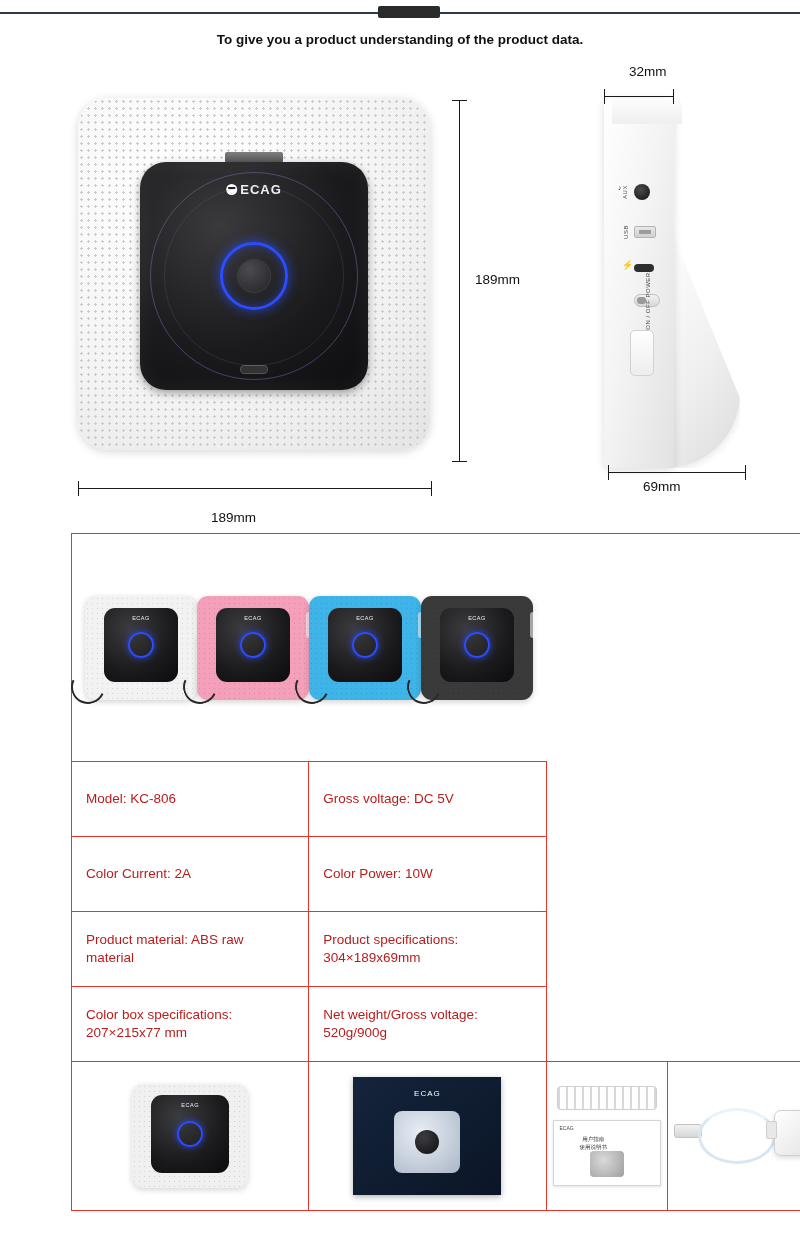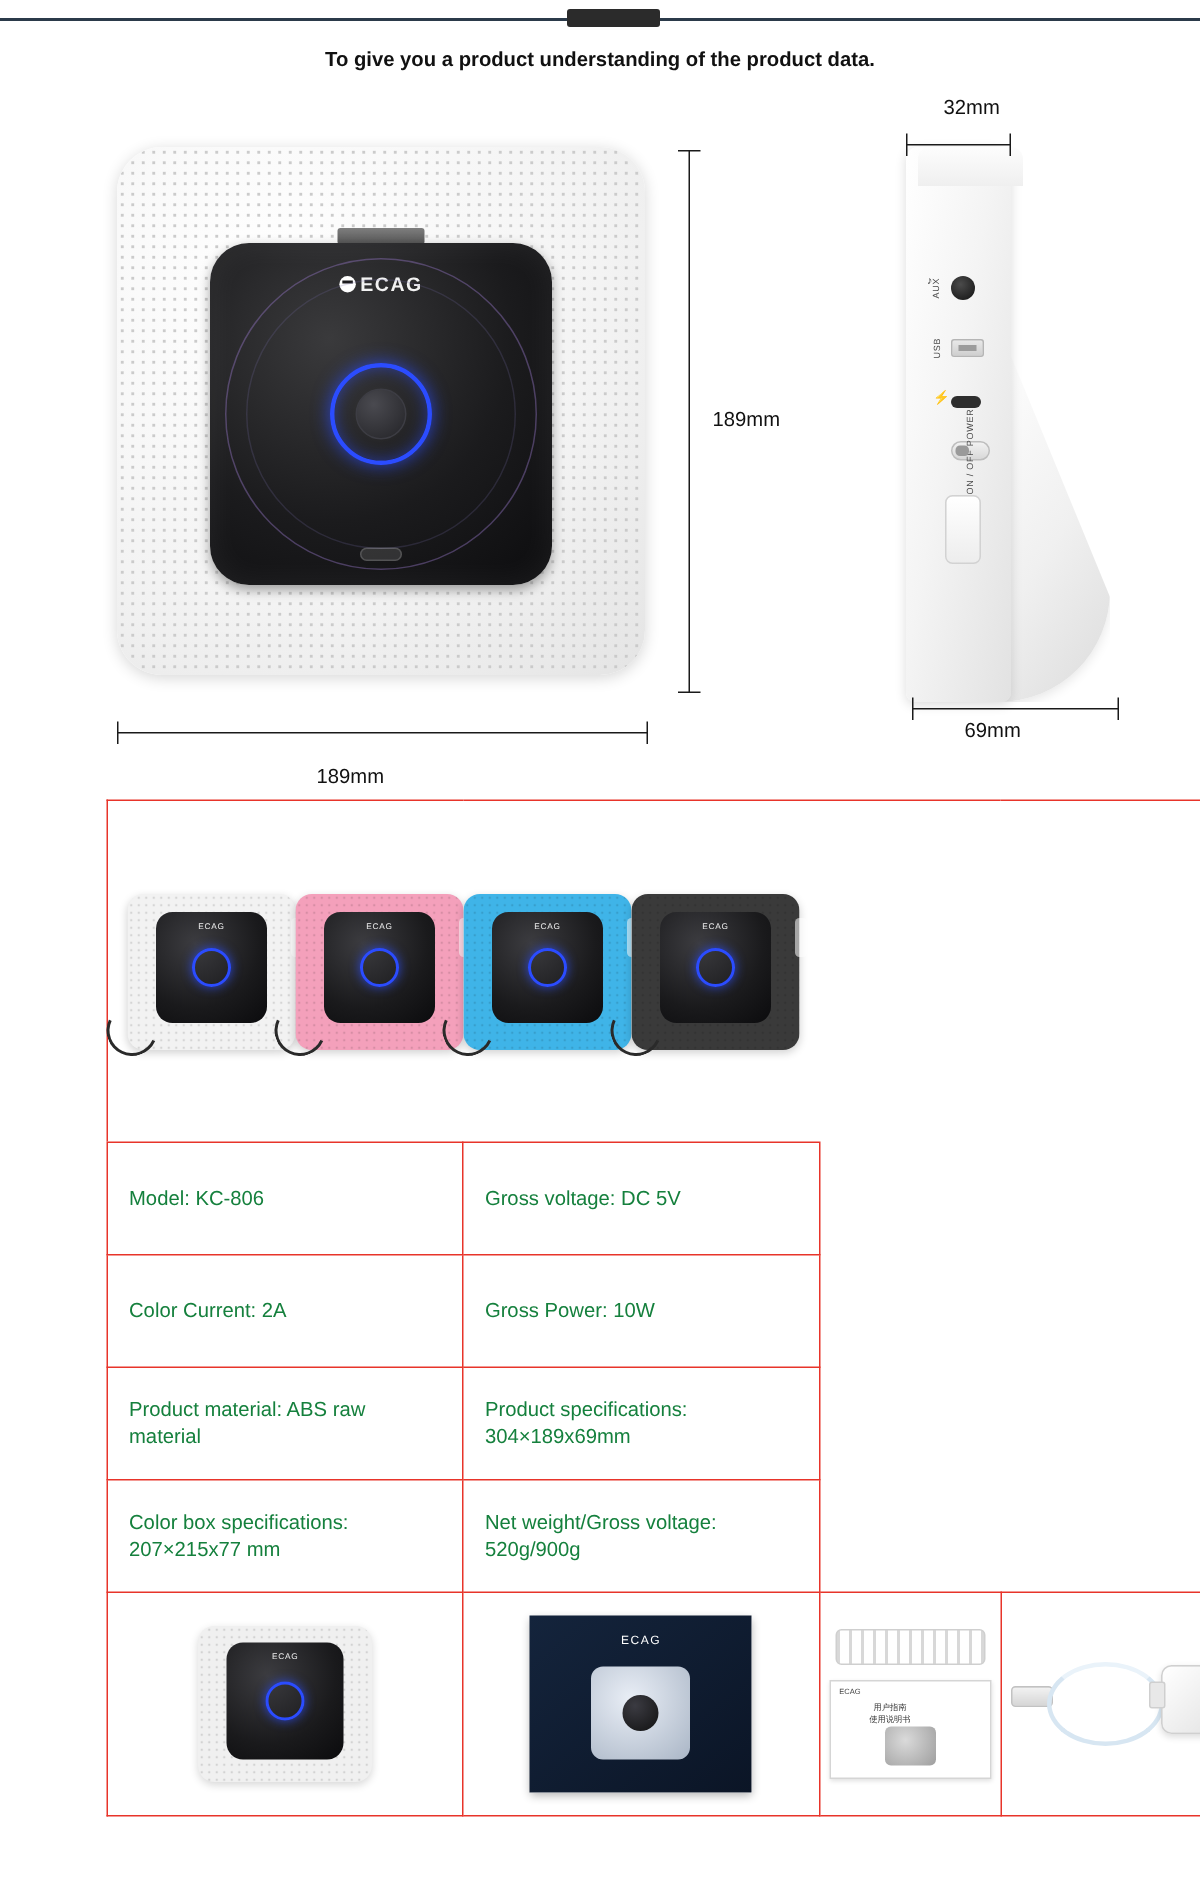--- a/index.html
+++ b/index.html
@@ -290,21 +290,21 @@
     width: 8px; height: 26px; border-radius: 3px;
     background: rgba(255,255,255,.55);
   }
 
   .spec-table td.spec-cell {
     border: 1px solid #e8342a;
     width: 50%;
     height: 75px;
     padding: 0 14px;
     font-size: 13.5px;
-    color: #15803d;
+    color: #b91c1c;
     vertical-align: middle;
     line-height: 1.35;
   }
 
   
   .acc-row td {
     border: 1px solid #e8342a;
     height: 148px;
     padding: 0;
     vertical-align: middle;
@@ -513,21 +513,21 @@
       </div>
     </td>
   </tr>
 
   <tr>
     <td class="spec-cell">Model: KC-806</td>
     <td class="spec-cell">Gross voltage: DC 5V</td>
   </tr>
   <tr>
     <td class="spec-cell">Color Current: 2A</td>
-    <td class="spec-cell">Gross Power: 10W</td>
+    <td class="spec-cell">Color Power: 10W</td>
   </tr>
   <tr>
     <td class="spec-cell">Product material: ABS raw material</td>
     <td class="spec-cell">Product specifications: 304×189x69mm</td>
   </tr>
   <tr>
     <td class="spec-cell">Color box specifications: 207×215x77 mm</td>
     <td class="spec-cell">Net weight/Gross voltage: 520g/900g</td>
   </tr>
 

